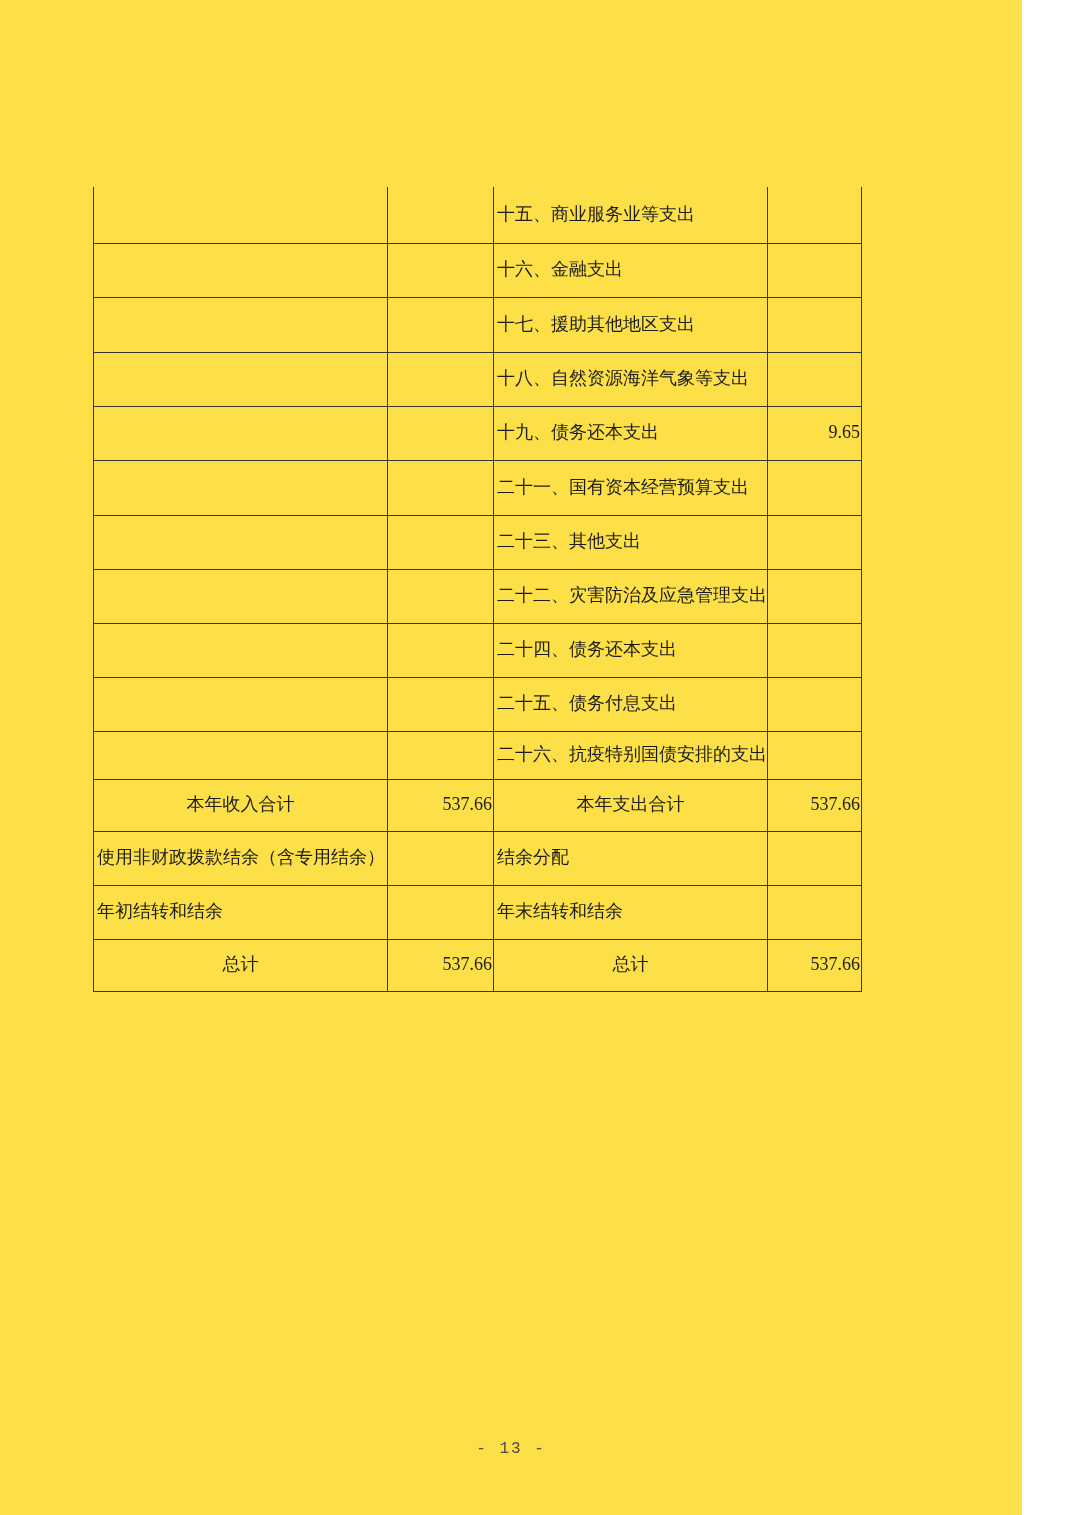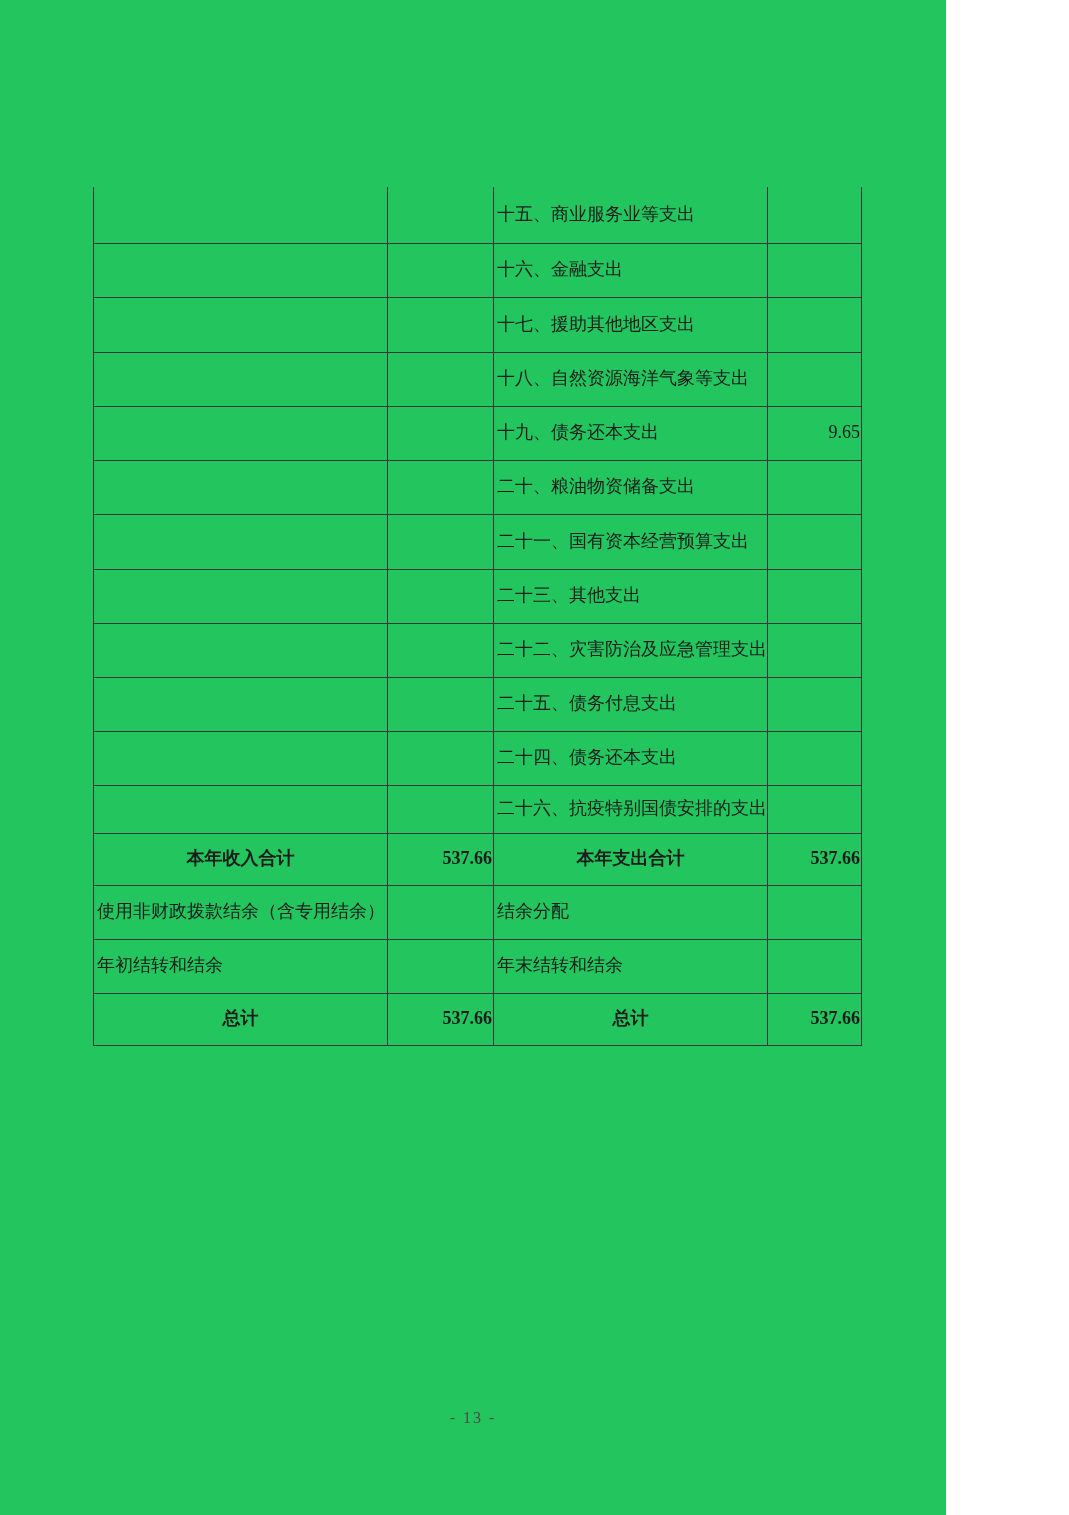--- a/index.html
+++ b/index.html
@@ -2,23 +2,23 @@
 <html><head>
 <meta charset="utf-8">
 <style>
   html, body {
     margin: 0;
     padding: 0;
     background: #ffffff;
   }
   .page {
     position: relative;
-    width: 946px;
+    width: 1022px;
     height: 1515px;
-    background: #22c55e;
+    background: #fde047;
     font-family: "Liberation Serif", "DejaVu Serif", serif;
     color: #1c1c1c;
     overflow: hidden;
   }
   table.budget-table {
     position: absolute;
     left: 93px;
     top: 187px;
     width: 768px;
     border-collapse: collapse;
@@ -53,32 +53,33 @@
     padding-right: 0;
   }
   .budget-table td.amt {
     text-align: right;
     padding-right: 1px;
   }
 
   .budget-table tr       { height: 54px; }
   .budget-table tr.h56   { height: 56px; }
   .budget-table tr.h55   { height: 55px; }
-  .budget-table tr.h52   { height: 52px; font-weight: bold; }
+  .budget-table tr.h52   { height: 52px; }
   .budget-table tr.h48   { height: 48px; }
 
   .page-footer {
     position: absolute;
     left: 0;
-    top: 1409px;
+    top: 1440px;
     width: 100%;
     text-align: center;
     font-size: 16px;
     color: #4a4a4a;
     letter-spacing: 2px;
+    font-family: Liberation Mono, monospace;
   }
 </style>
 </head>
 <body>
 
 <div class="page">
 
   <table class="budget-table">
     <colgroup>
       <col class="c-item-income">
@@ -110,26 +111,20 @@
         <td class="amt"></td>
         <td class="name">十八、自然资源海洋气象等支出</td>
         <td class="amt"></td>
       </tr>
       <tr>
         <td class="name"></td>
         <td class="amt"></td>
         <td class="name">十九、债务还本支出</td>
         <td class="amt">9.65</td>
       </tr>
-      <tr>
-        <td class="name"></td>
-        <td class="amt"></td>
-        <td class="name">二十、粮油物资储备支出</td>
-        <td class="amt"></td>
-      </tr>
       <tr class="h55">
         <td class="name"></td>
         <td class="amt"></td>
         <td class="name">二十一、国有资本经营预算支出</td>
         <td class="amt"></td>
       </tr>
       <tr>
         <td class="name"></td>
         <td class="amt"></td>
         <td class="name">二十三、其他支出</td>
@@ -137,27 +132,27 @@
       </tr>
       <tr>
         <td class="name"></td>
         <td class="amt"></td>
         <td class="name">二十二、灾害防治及应急管理支出</td>
         <td class="amt"></td>
       </tr>
       <tr>
         <td class="name"></td>
         <td class="amt"></td>
-        <td class="name">二十五、债务付息支出</td>
+        <td class="name">二十四、债务还本支出</td>
         <td class="amt"></td>
       </tr>
       <tr>
         <td class="name"></td>
         <td class="amt"></td>
-        <td class="name">二十四、债务还本支出</td>
+        <td class="name">二十五、债务付息支出</td>
         <td class="amt"></td>
       </tr>
       <tr class="h48">
         <td class="name"></td>
         <td class="amt"></td>
         <td class="name">二十六、抗疫特别国债安排的支出</td>
         <td class="amt"></td>
       </tr>
       <tr class="h52">
         <td class="name c">本年收入合计</td>

